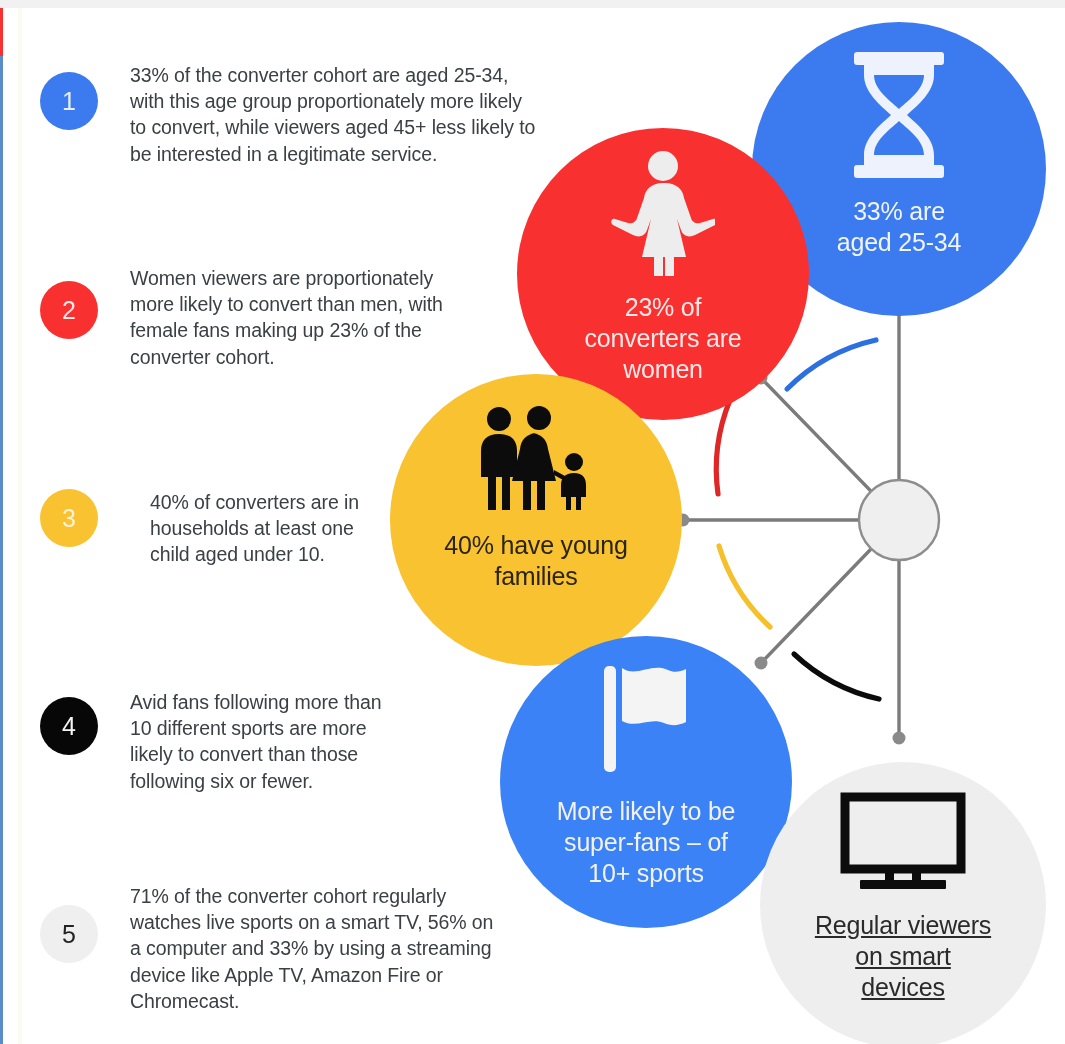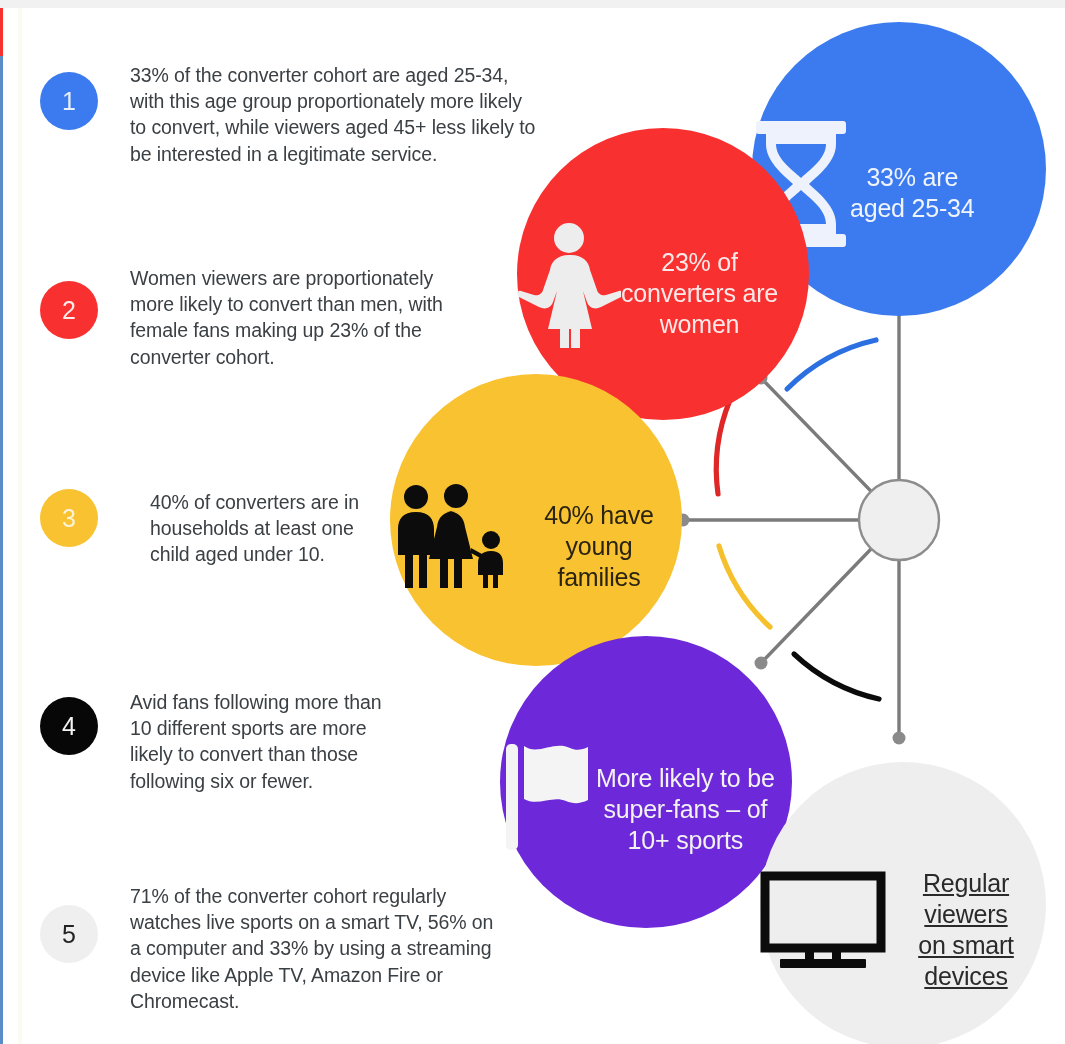--- a/index.html
+++ b/index.html
@@ -84,21 +84,21 @@
     left: 0; top: 0;
     width: 1065px; height: 1044px;
     pointer-events: none;
   }
   .diagram svg { display:block; }
 
   .bubble {
     position: absolute;
     border-radius: 50%;
     display: flex;
-    flex-direction: row;
+    flex-direction: column;
     align-items: center;
     justify-content: flex-start;
     box-sizing: border-box;
     text-align: center;
   }
   .bubble .glyph {
     display: flex;
     align-items: center;
     justify-content: center;
   }
@@ -130,21 +130,21 @@
     left: 390px; top: 374px;
     width: 292px; height: 292px;
     background: #f9c231;
     padding-top: 32px;
   }
   #bubble-yellow .cap { color: #2a2411; }
 
   #bubble-black {
     left: 500px; top: 636px;
     width: 292px; height: 292px;
-    background: #6d28d9;
+    background: #3b82f6;
     padding-top: 30px;
   }
   #bubble-black .cap { color: #f2f2f2; }
 
   #bubble-grey {
     left: 760px; top: 762px;
     width: 286px; height: 286px;
     background: #eeeeee;
     padding-top: 30px;
   }

